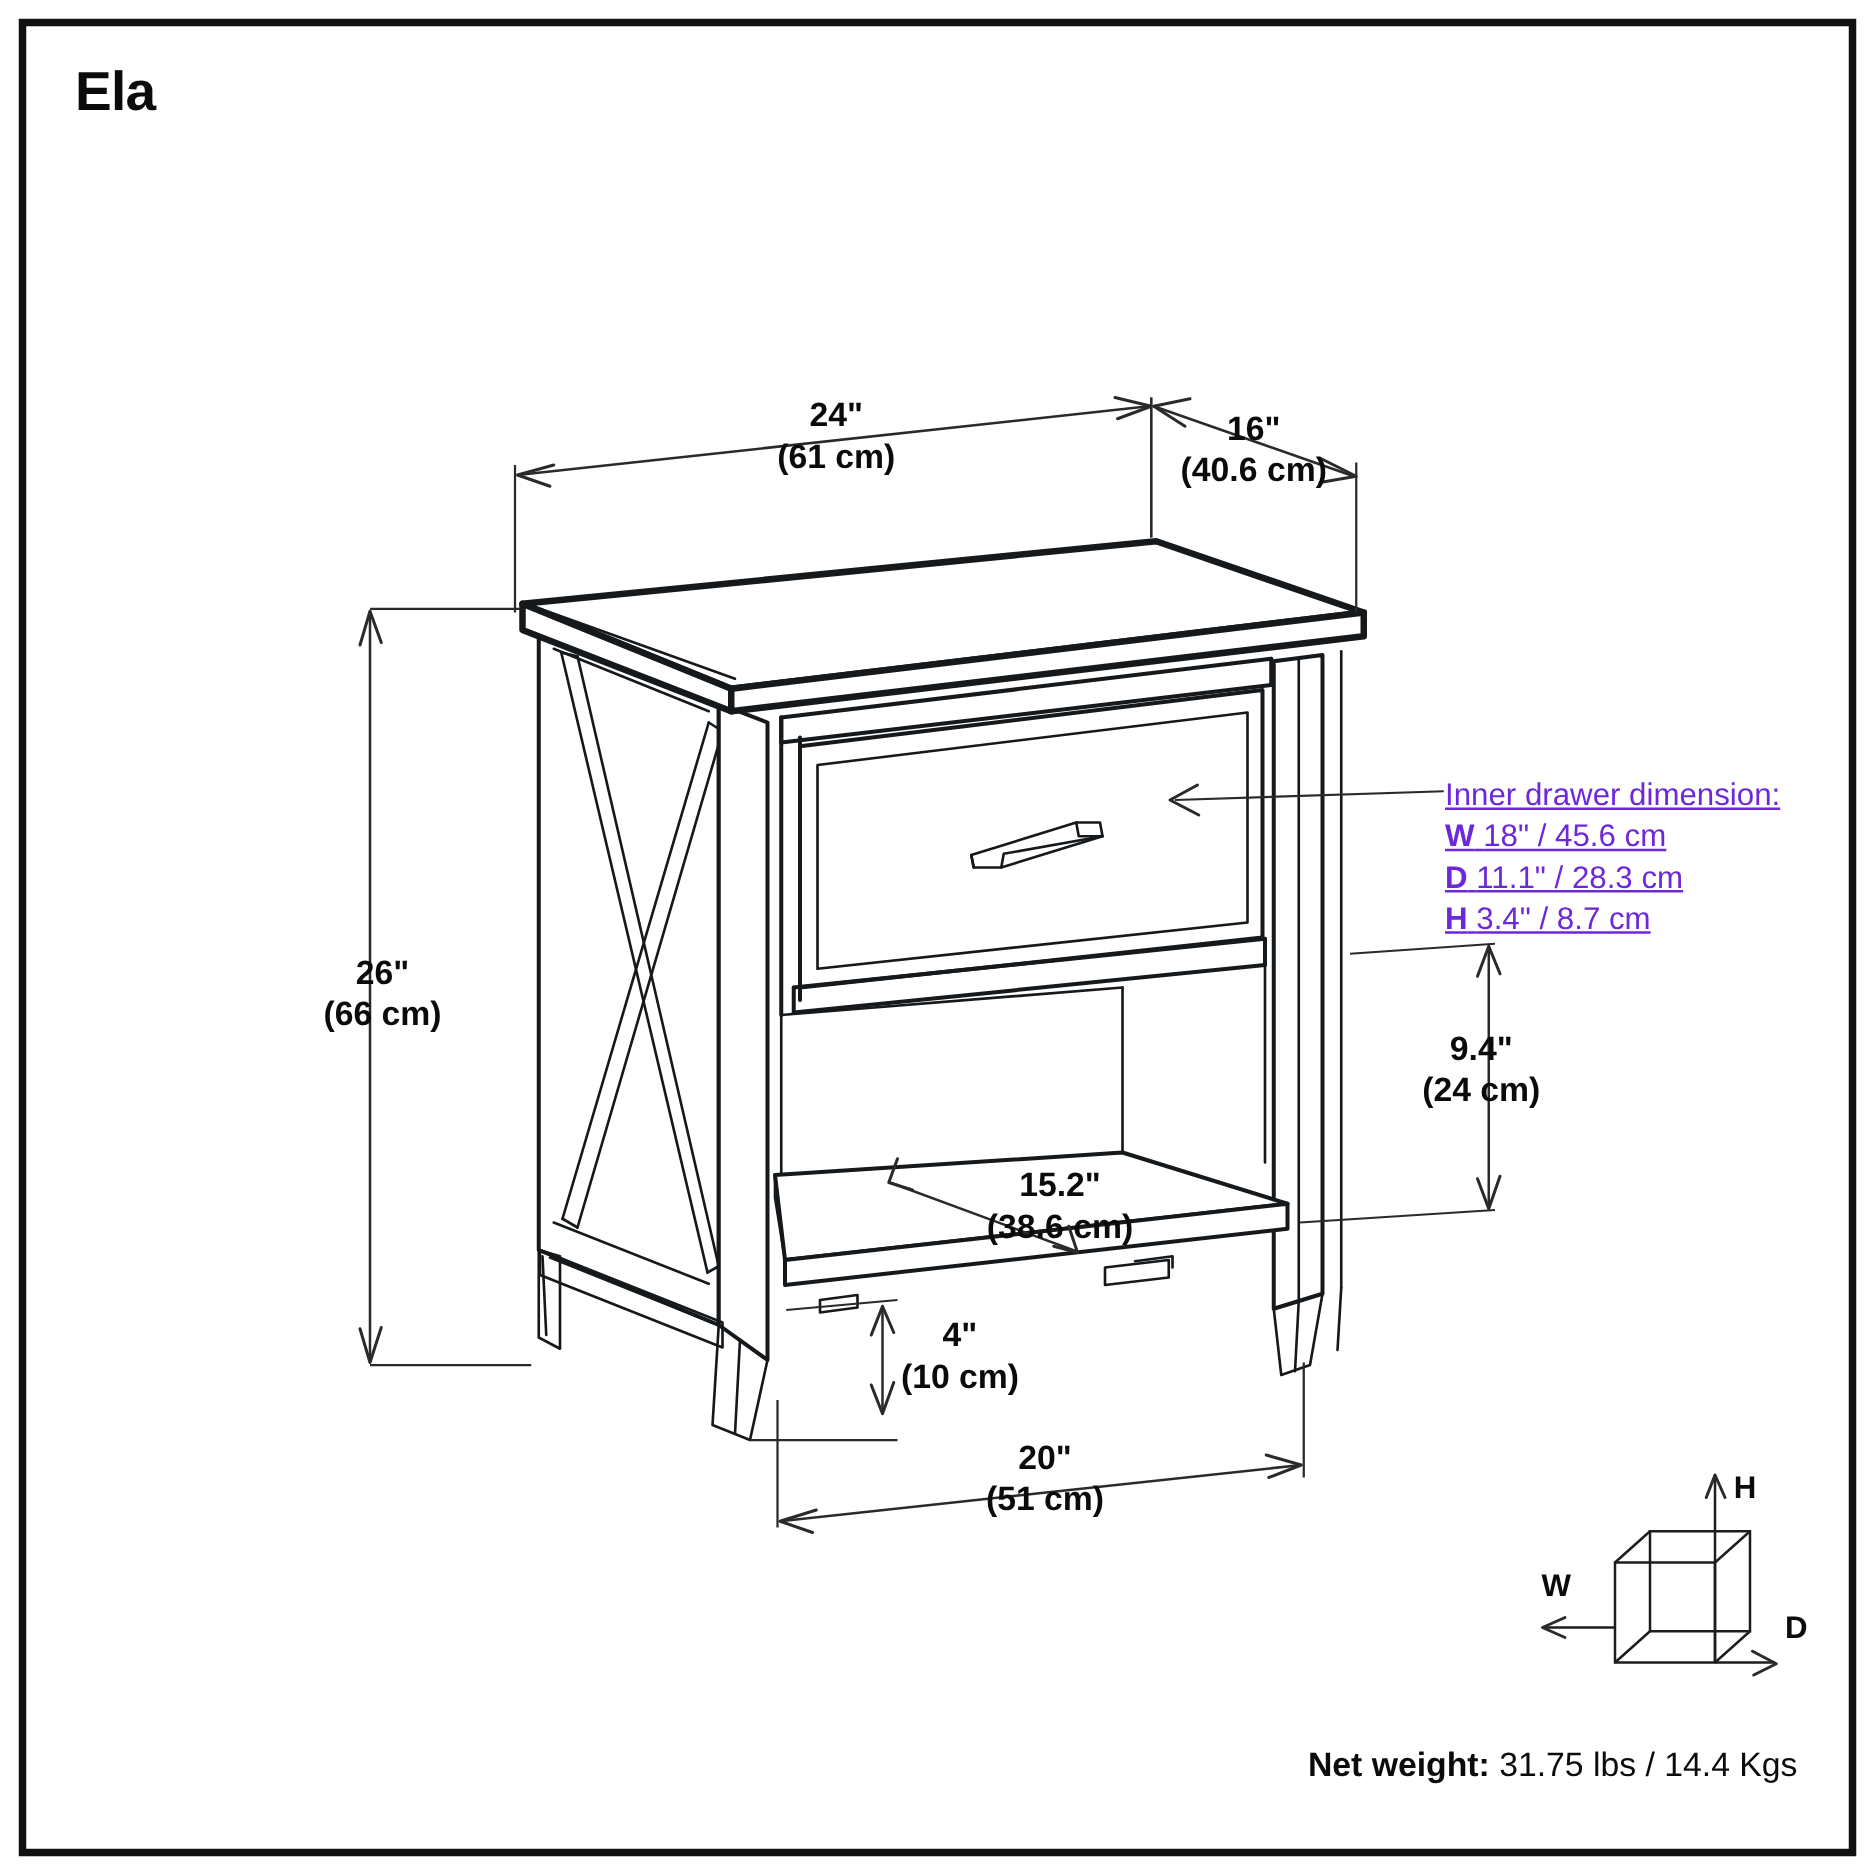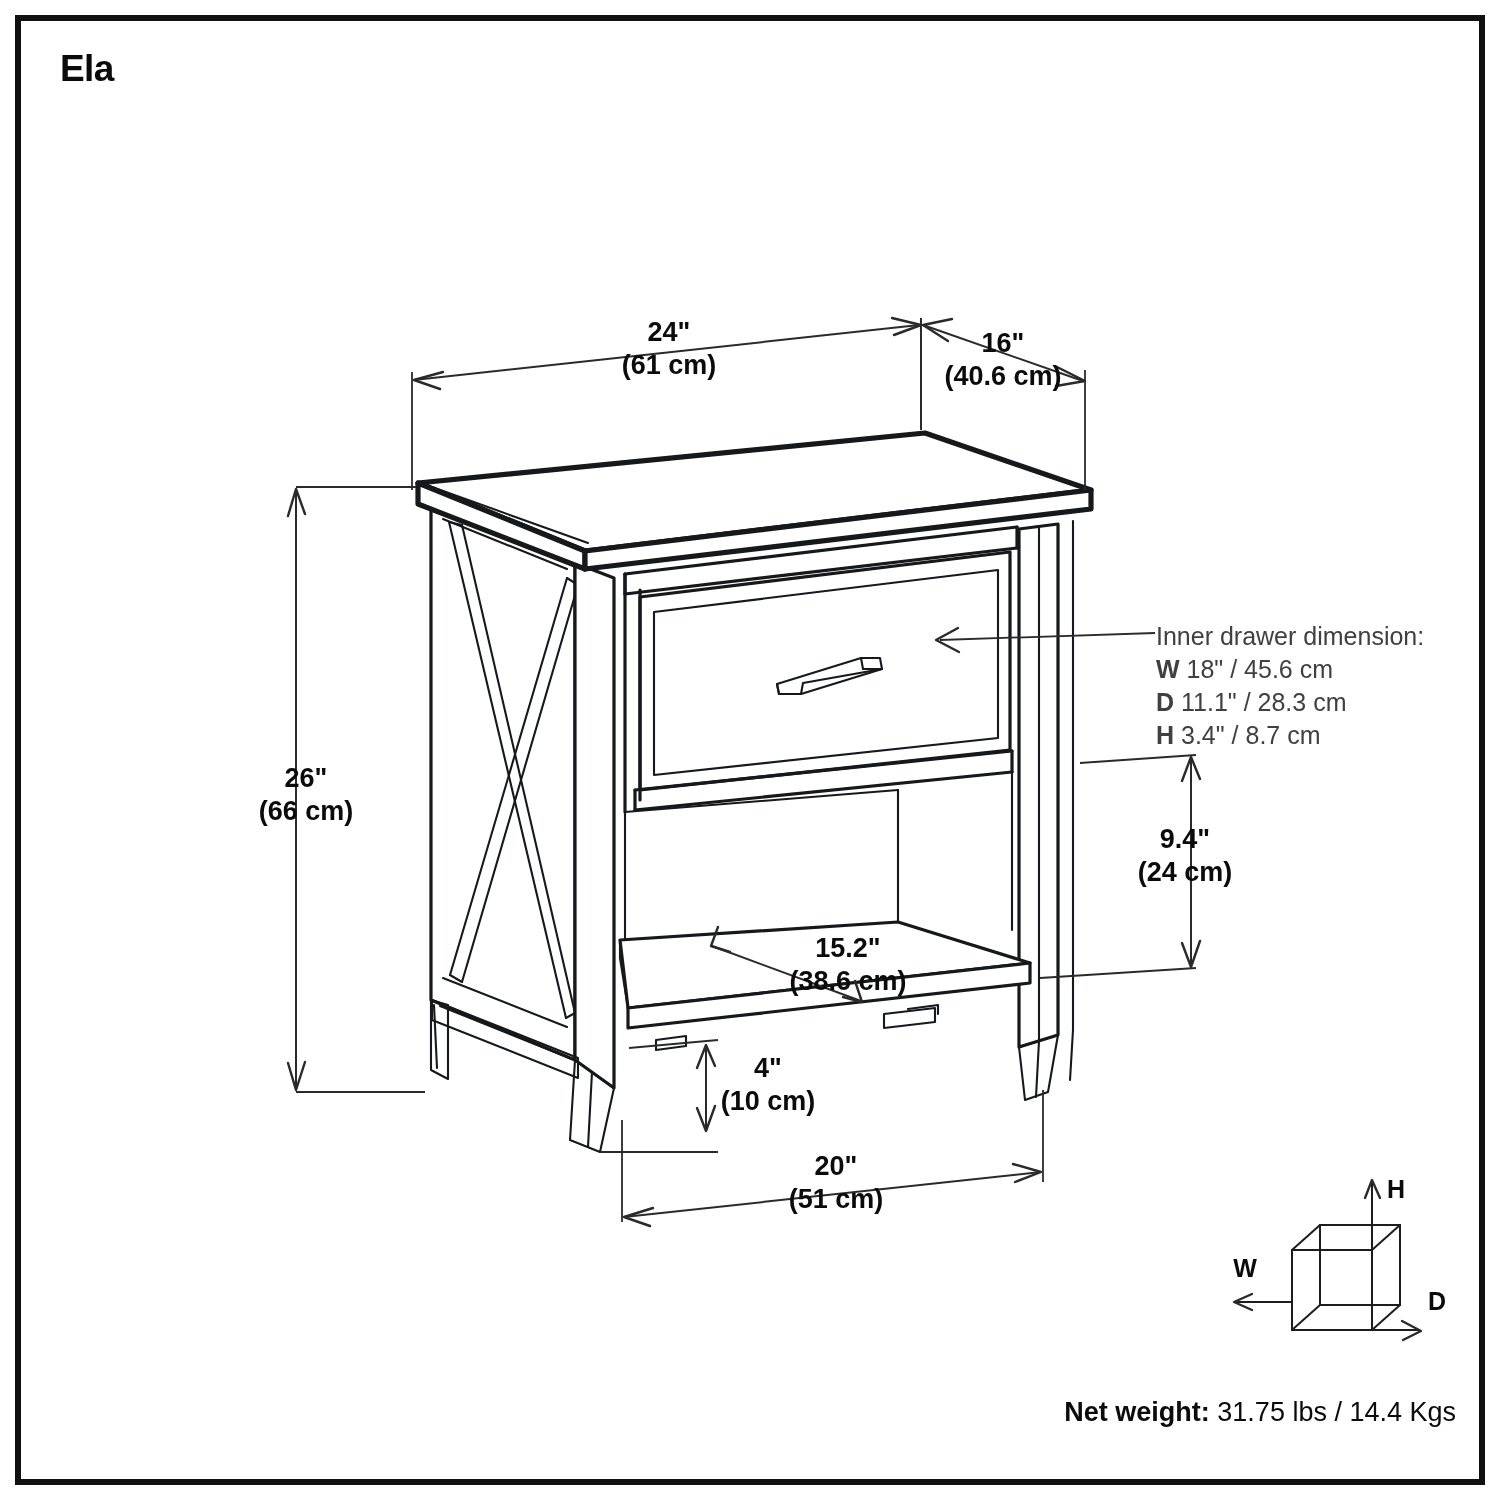--- a/index.html
+++ b/index.html
@@ -27,21 +27,21 @@
     box-sizing: border-box;
     pointer-events: none;
   }
   .title-block {
     position: absolute;
     left: 60px;
     top: 48px;
     line-height: 1.16;
   }
   .title-line {
-    font-size: 37px;
+    font-size: 44px;
     font-weight: bold;
     color: #0b0b0b;
     letter-spacing: -0.6px;
     white-space: nowrap;
   }
   svg.drawing {
     position: absolute;
     left: 0;
     top: 0;
     width: 1500px;
@@ -60,36 +60,37 @@
   .dim-text {
     font-family: "Liberation Sans", sans-serif;
     font-size: 27px;
     font-weight: bold;
     fill: #0b0b0b;
   }
   .dim-text.center { text-anchor: middle; }
   .callout-text {
     position: absolute;
     font-size: 25px;
-    color: #404040;
+    color: #6d28d9;
     line-height: 1.32;
     white-space: nowrap;
+    text-decoration: underline;
   }
   .callout-text b { font-weight: bold; }
   .legend-label {
     font-family: "Liberation Sans", sans-serif;
     font-size: 25px;
     font-weight: bold;
     fill: #0b0b0b;
   }
   .legend-cube { fill: none; stroke: #1d1d1d; stroke-width: 2.0; }
   .legend-axis { fill: none; stroke: #1d1d1d; stroke-width: 2.0; }
   .weight-block {
     position: absolute;
-    right: 44px;
+    right: 62px;
     bottom: 72px;
     font-size: 27px;
     color: #0b0b0b;
     white-space: nowrap;
   }
   .weight-block b { font-weight: bold; }
 </style>
 </head>
 <body>
 

